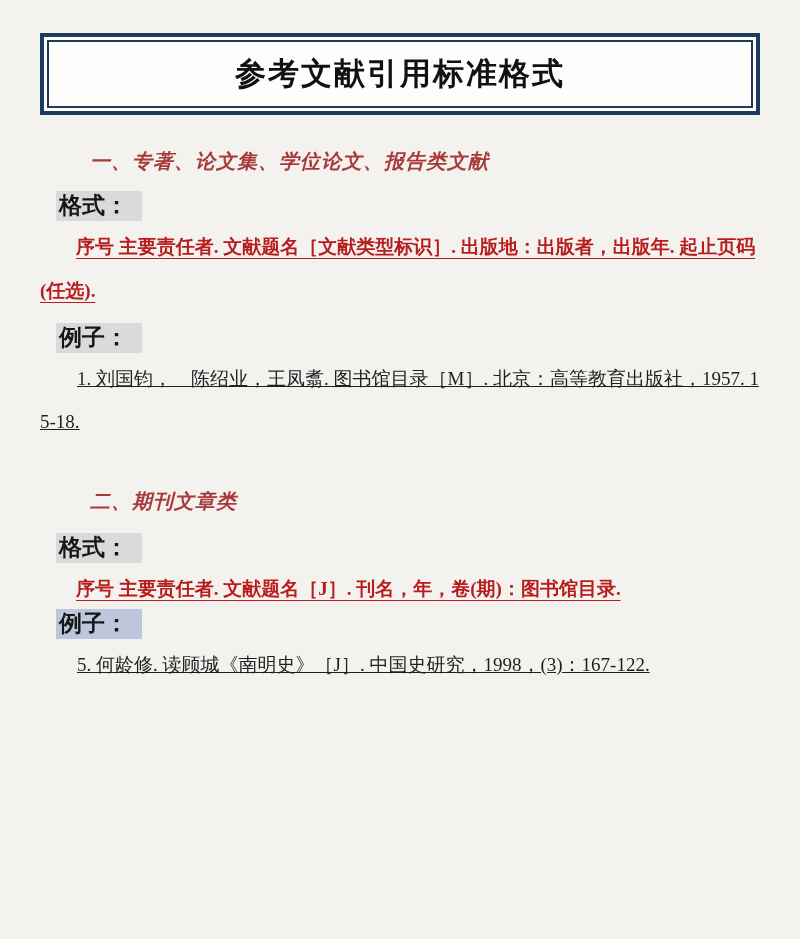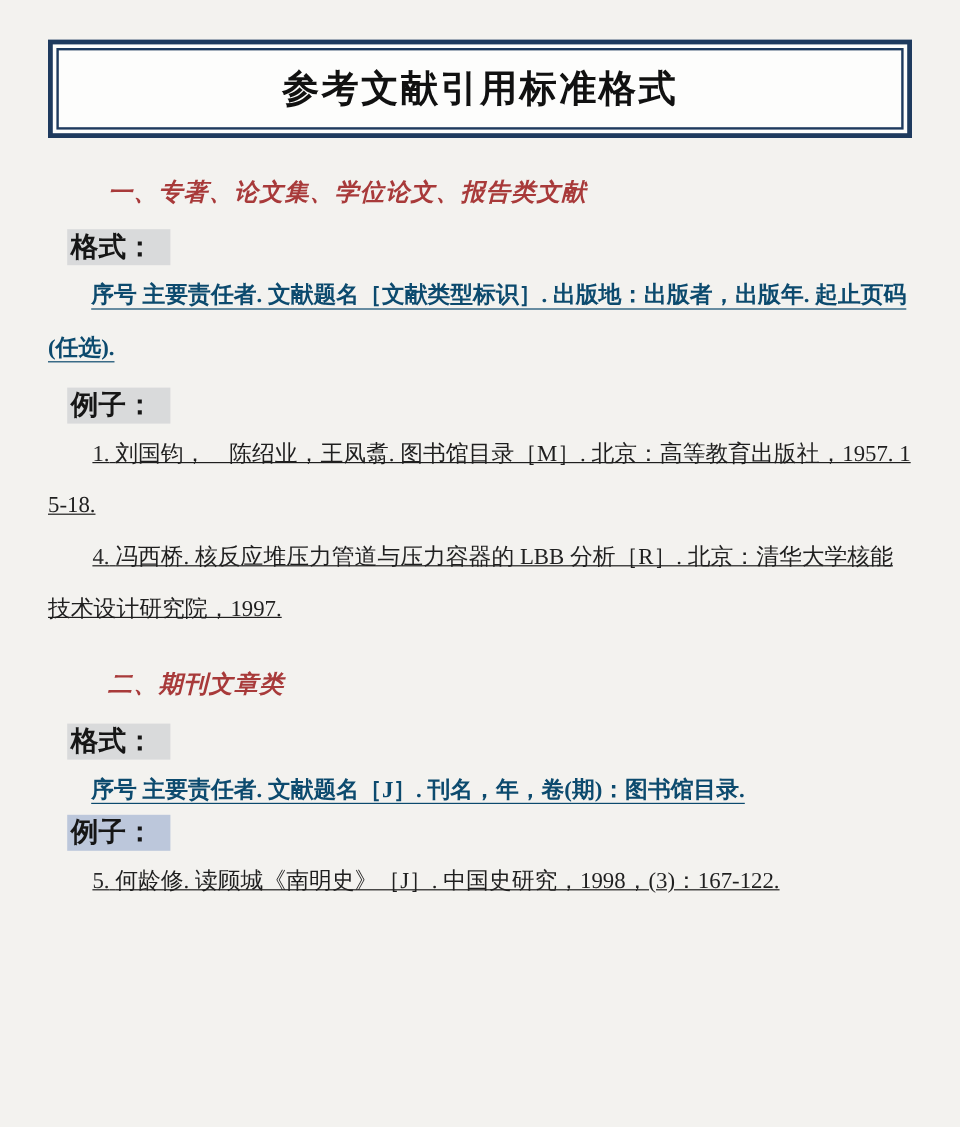--- a/index.html
+++ b/index.html
@@ -40,21 +40,21 @@
 
   .section-heading {
     margin: 32px 0 0 50px;
     font-size: 20px;
     line-height: 28px;
     font-weight: 700;
     color: #a83a3a;
     letter-spacing: 1px;
     font-style: italic;
   }
-  .section-heading.second { margin-top: 28px; }
+  .section-heading.second { margin-top: 44px; }
 
   .label-row { margin-left: 16px; }
   .label {
     display: inline-block;
     font-size: 23px;
     font-weight: 700;
     line-height: 26px;
     padding: 2px 14px 2px 3px;
     color: #161616;
   }
@@ -64,21 +64,21 @@
   .row-format-label { margin-top: 16px; }
   .row-example-label { margin-top: 10px; }
   .row-example-label-2 { margin-top: 0; }
   .row-format-label-2 { margin-top: 18px; }
 
   .format-spec {
     margin-top: 4px;
     font-size: 19px;
     line-height: 44px;
     text-indent: 36px;
-    color: #0c4a6e;
+    color: #b91c1c;
     font-weight: 700;
     text-decoration: underline;
     text-underline-offset: 5px;
     word-break: break-all;
   }
   .format-spec.single { line-height: 40px; margin-top: 6px; }
 
   .examples { margin-top: 4px; text-decoration: underline; }
   .example {
     font-size: 19px;
@@ -109,21 +109,20 @@
     </div>
 
     <p class="format-spec">序号 主要责任者. 文献题名［文献类型标识］. 出版地：出版者，出版年. 起止页码(任选).</p>
 
     <div class="label-row row-example-label">
       <span class="label hl-gray">例子：</span>
     </div>
 
     <div class="examples">
       <p class="example"><span class="ex-num">1.</span> <span class="ex-text">刘国钧，　陈绍业，王凤翥. 图书馆目录［M］. 北京：高等教育出版社，1957. 15-18.</span></p>
-      <p class="example"><span class="ex-num">4.</span> <span class="ex-text">冯西桥. 核反应堆压力管道与压力容器的 LBB 分析［R］. 北京：清华大学核能技术设计研究院，1997.</span></p>
     </div>
 
     <div class="section-heading second">二、期刊文章类</div>
 
     <div class="label-row row-format-label-2">
       <span class="label hl-gray">格式：</span>
     </div>
 
     <p class="format-spec single">序号 主要责任者. 文献题名［J］. 刊名，年，卷(期)：图书馆目录.</p>
 

